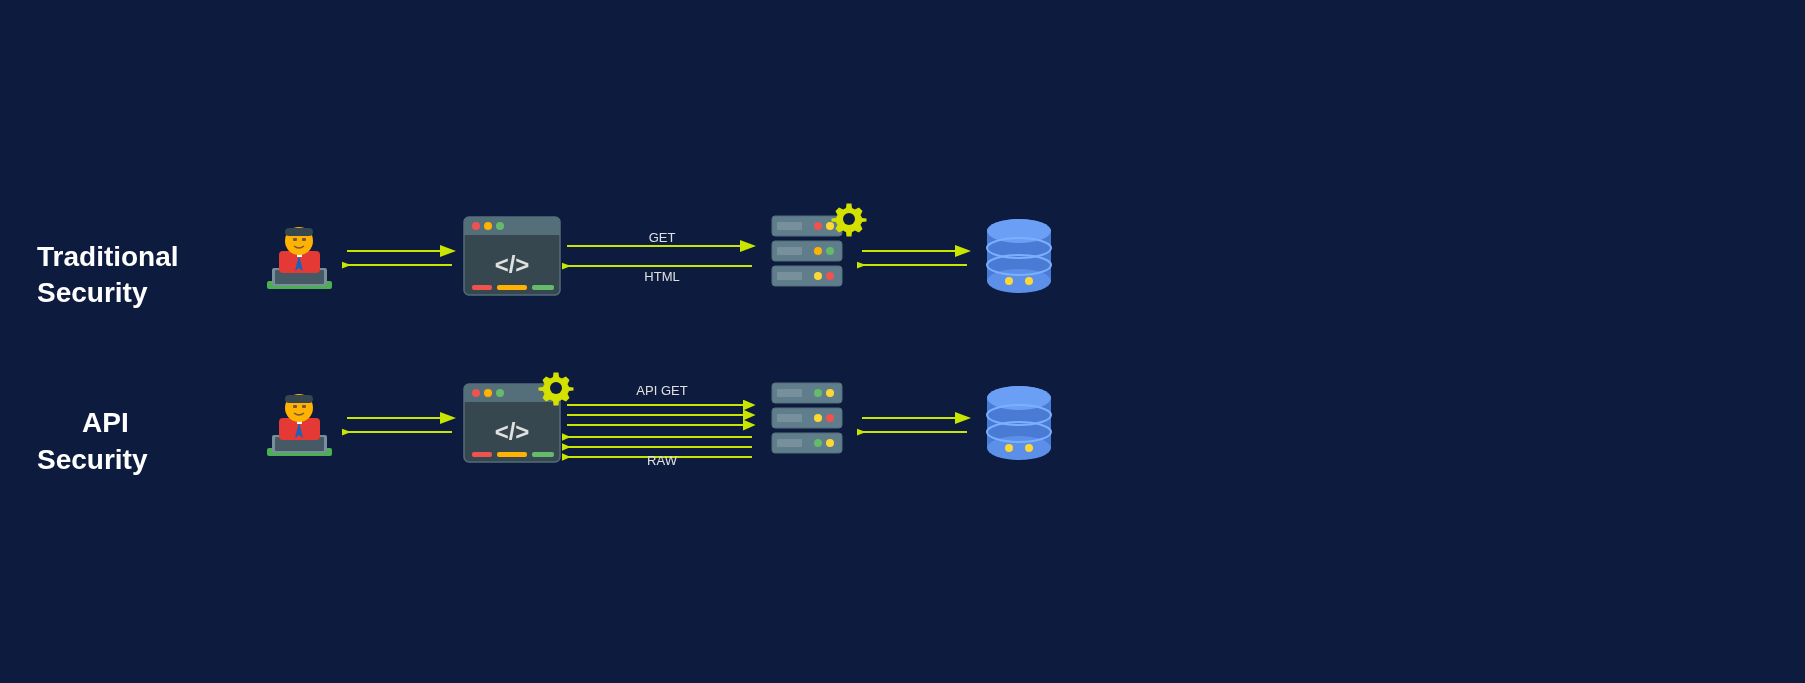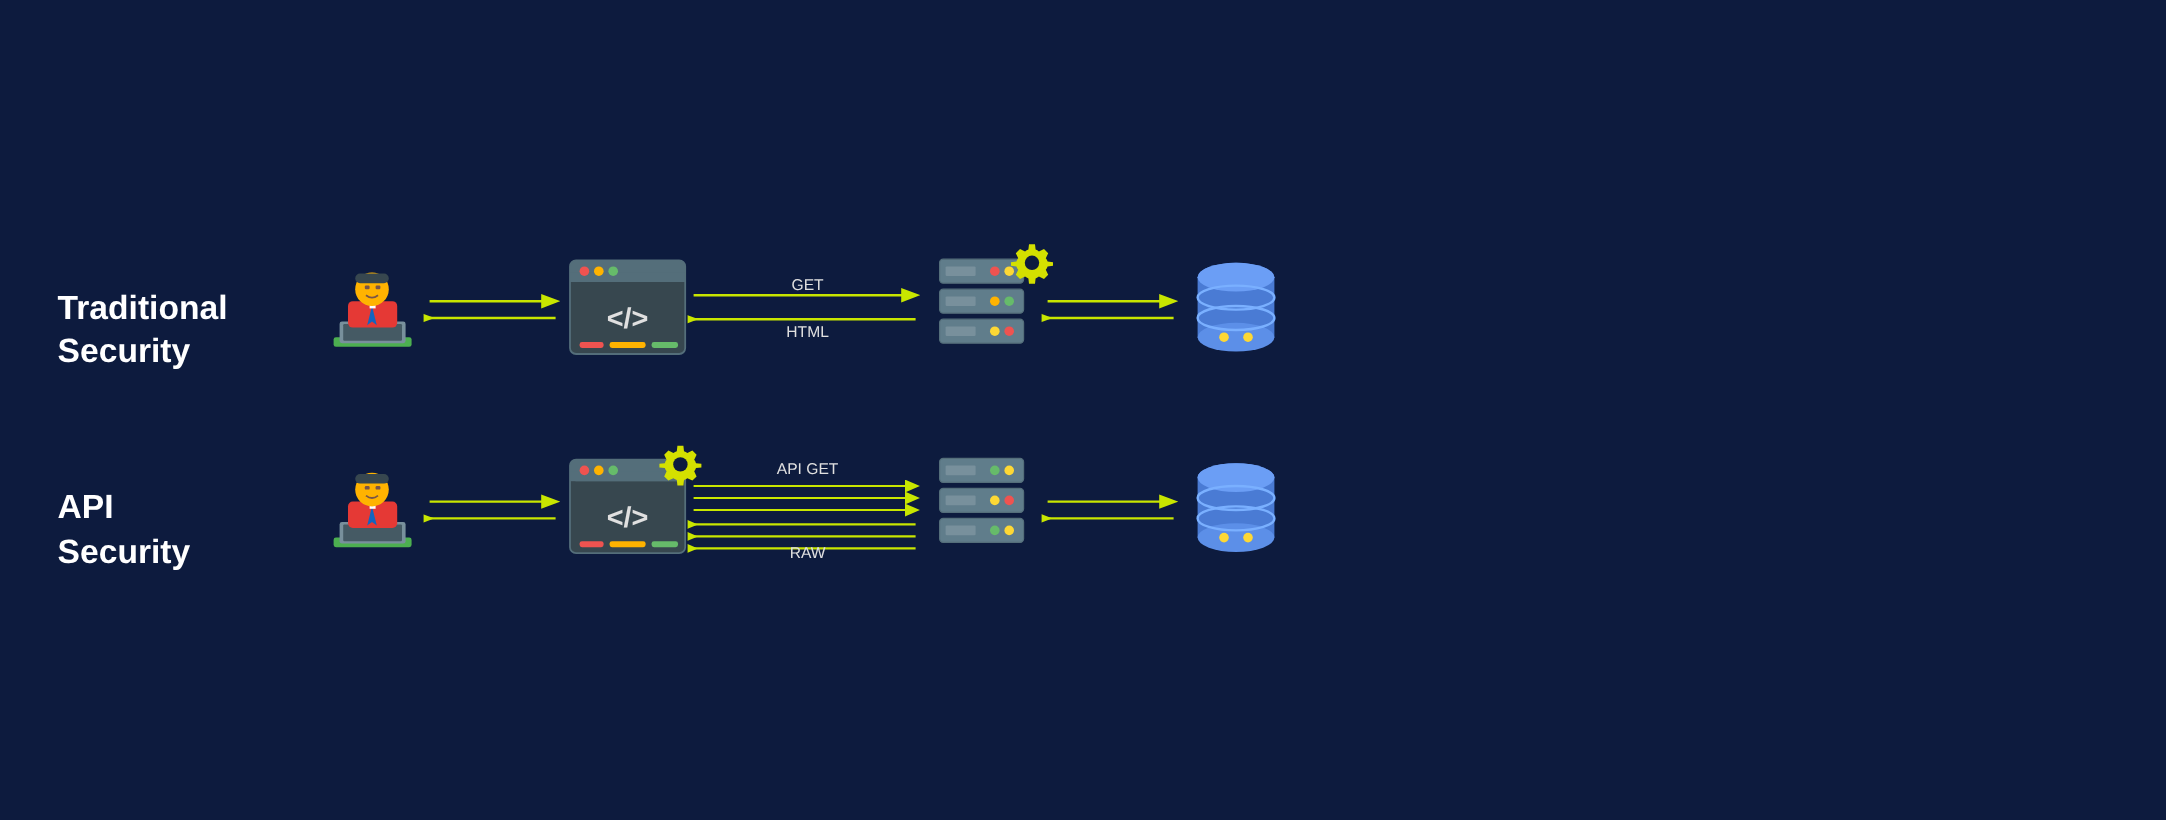--- a/index.html
+++ b/index.html
@@ -12,21 +12,21 @@
       position: relative;
     }
 
     .diagram-container {
       width: 100%;
       height: 100%;
       position: relative;
       display: flex;
       flex-direction: column;
       justify-content: center;
-      padding: 20px 48px;
+      padding: 20px 37px;
     }
 
     .row {
       display: flex;
       align-items: center;
       margin: 30px 0;
       gap: 0;
     }
 
     .section-label {
@@ -173,21 +173,21 @@
       <ellipse cx="42" cy="52" rx="32" ry="10" fill="none" stroke="#7ab0ff" stroke-width="2"></ellipse>
 
       <circle cx="32" cy="68" r="4" fill="#fdd835"></circle>
       <circle cx="52" cy="68" r="4" fill="#fdd835"></circle>
     </svg>
   </div>
 
   <div class="row">
 
     <div class="section-label" style="white-space:pre-line;">
-      <span style="font-weight:bold; font-size:28px; color:#ffffff;">API
+      <span style="font-weight:bold; font-size:28px; color:#ffffff;margin-left:45px;">API
 Security</span>
     </div>
 
     <svg width="85" height="90" viewBox="0 0 85 90">
       <rect x="10" y="68" width="65" height="8" rx="2" fill="#4caf50"></rect>
       <rect x="15" y="55" width="55" height="18" rx="2" fill="#78909c"></rect>
       <rect x="18" y="57" width="49" height="14" rx="1" fill="#455a64"></rect>
       <rect x="22" y="38" width="41" height="22" rx="4" fill="#e53935"></rect>
       <polygon points="42,42 38,58 42,55 46,58" fill="#1565c0"></polygon>
       <rect x="40" y="38" width="5" height="6" fill="#fff"></rect>

